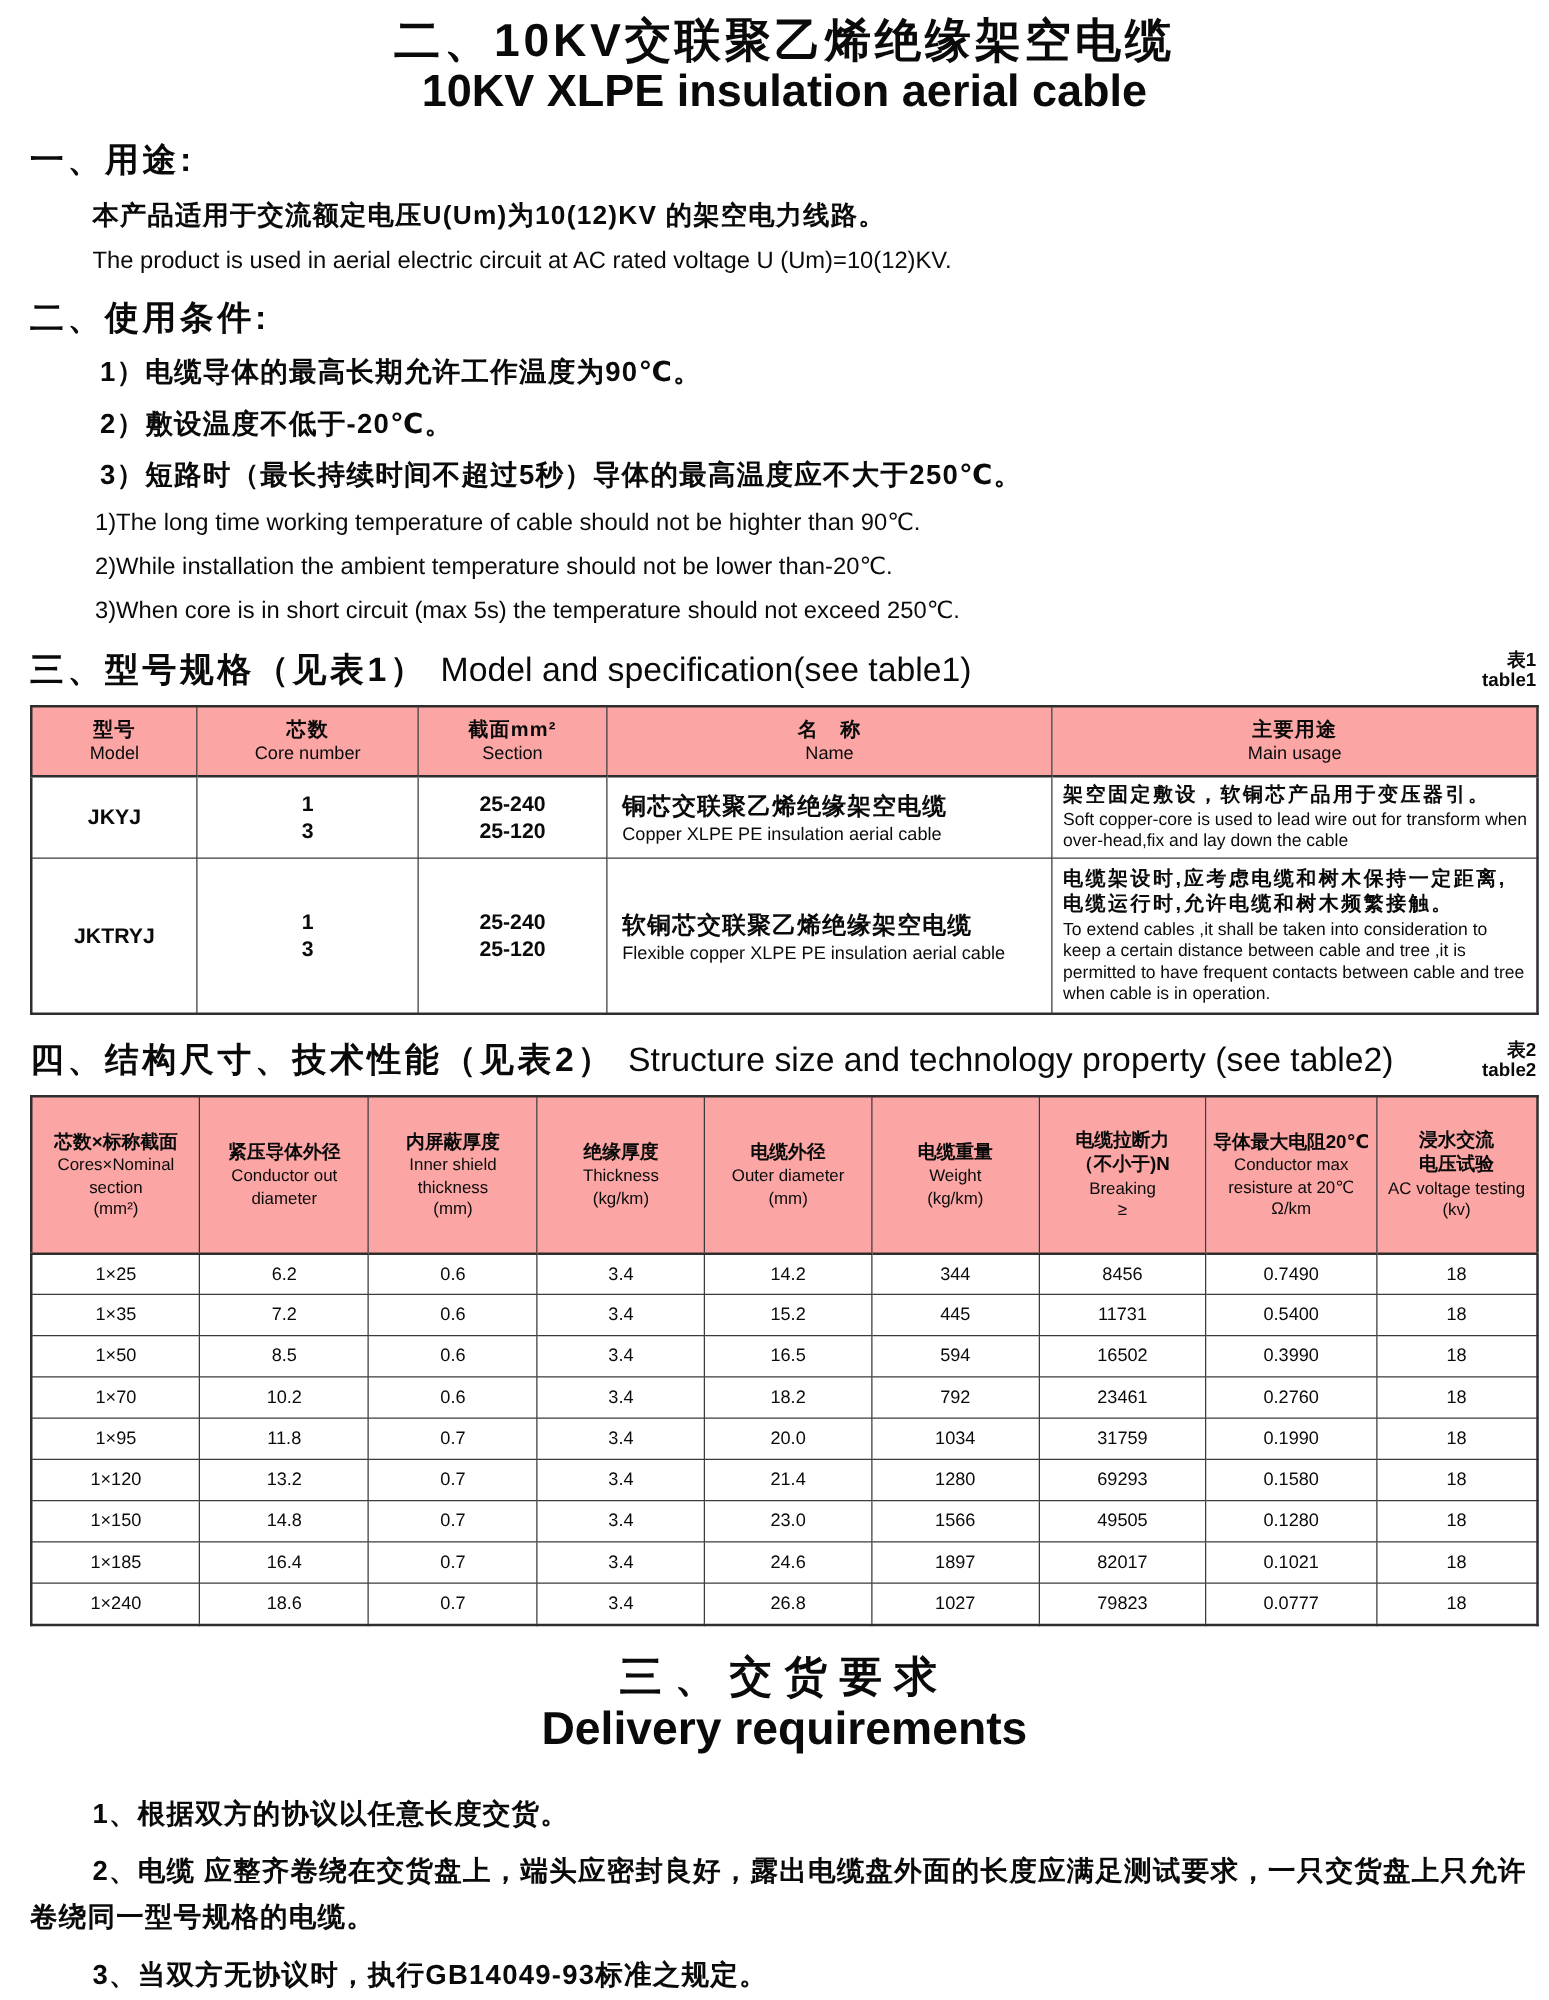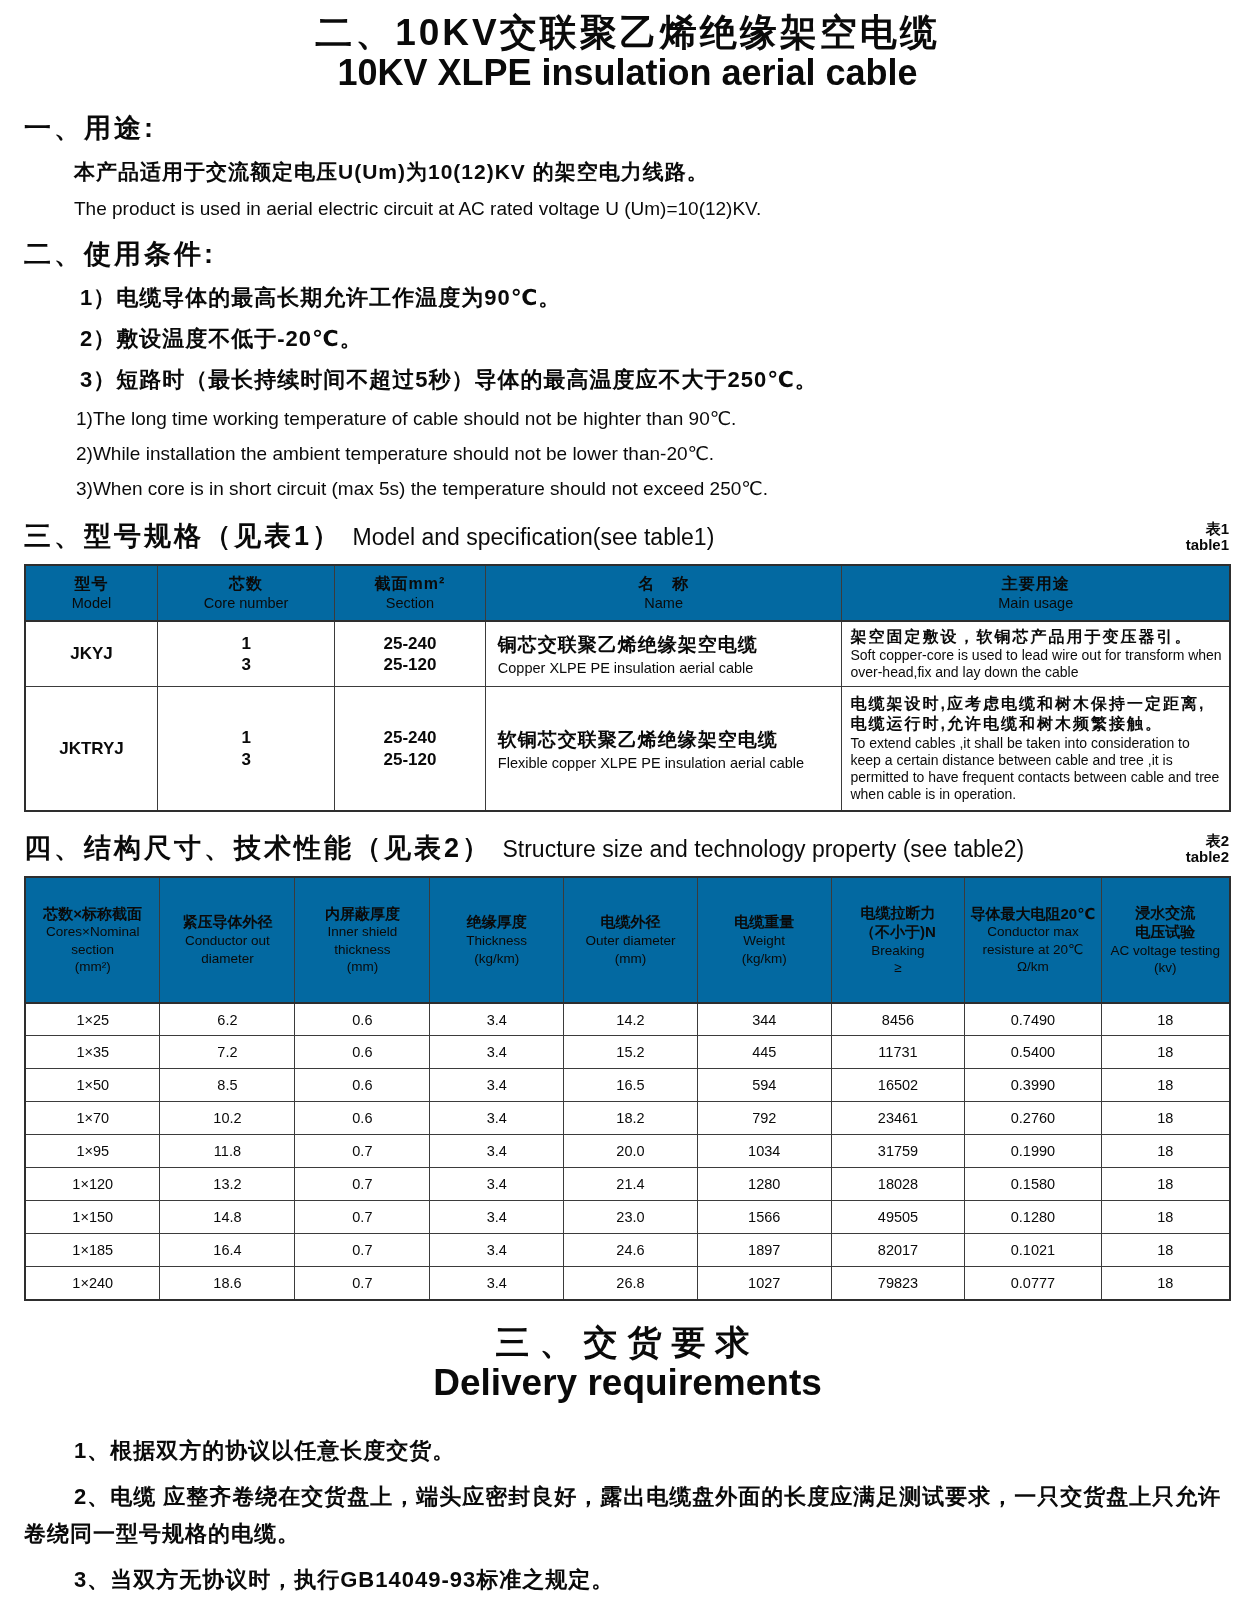--- a/index.html
+++ b/index.html
@@ -11,36 +11,36 @@
   }
   .page { width: 1239px; height: 1600px; padding: 6px 8px 0 24px; }
 
   
   .doc-title { text-align: center; line-height: 1.12; margin-top: 6px; }
   .title-zh { font-size: 37px; font-weight: 700; letter-spacing: 3px; }
   .title-en { font-size: 36px; font-weight: 700; }
 
   .sec-heading { margin-top: 16px; }
   .h-zh { font-size: 27px; font-weight: 700; letter-spacing: 3px; }
-  .h-en { font-size: 23px; font-weight: 400; letter-spacing: 0; margin-left: 6px; }
+  .h-en { font-size: 27px; font-weight: 400; letter-spacing: 0; margin-left: 6px; }
 
   .para-zh { font-size: 21px; font-weight: 600; padding-left: 50px; margin-top: 12px; letter-spacing: 1px; }
   .para-en { font-size: 19px; padding-left: 50px; margin-top: 12px; }
 
   .cond-item-zh { font-size: 22px; font-weight: 600; padding-left: 56px; margin-top: 11px; letter-spacing: 1px; }
   .cond-item-en { font-size: 19px; padding-left: 52px; margin-top: 12px; }
 
   .sec-row { display: flex; justify-content: space-between; align-items: flex-end; margin-top: 18px; }
   .table-tag { text-align: right; font-size: 15px; font-weight: 600; line-height: 1.1; padding-right: 2px; }
 
   
   table { border-collapse: collapse; width: 100%; table-layout: fixed; margin-top: 10px; }
   table, th, td { border: 1px solid #3b3b3b; }
   table { border: 2px solid #2e2e2e; }
-  th { background: #0369a1; font-weight: 400; border-bottom: 2px solid #2e2e2e; }
+  th { background: #fca5a5; font-weight: 400; border-bottom: 2px solid #2e2e2e; }
   td { text-align: center; }
   .prel { white-space: pre-line; }
 
   
   .t1 th { height: 56px; }
   .t1 .th-zh { font-size: 16px; font-weight: 600; letter-spacing: 1px; }
   .t1 .th-en { font-size: 14.5px; }
   .t1 .row-a td { height: 66px; }
   .t1 .row-b td { height: 124px; }
   .t1 td { font-size: 17px; }
@@ -302,21 +302,21 @@
           <td>0.1990</td>
           <td>18</td>
         </tr>
         <tr>
           <td>1×120</td>
           <td>13.2</td>
           <td>0.7</td>
           <td>3.4</td>
           <td>21.4</td>
           <td>1280</td>
-          <td>18028</td>
+          <td>69293</td>
           <td>0.1580</td>
           <td>18</td>
         </tr>
         <tr>
           <td>1×150</td>
           <td>14.8</td>
           <td>0.7</td>
           <td>3.4</td>
           <td>23.0</td>
           <td>1566</td>

